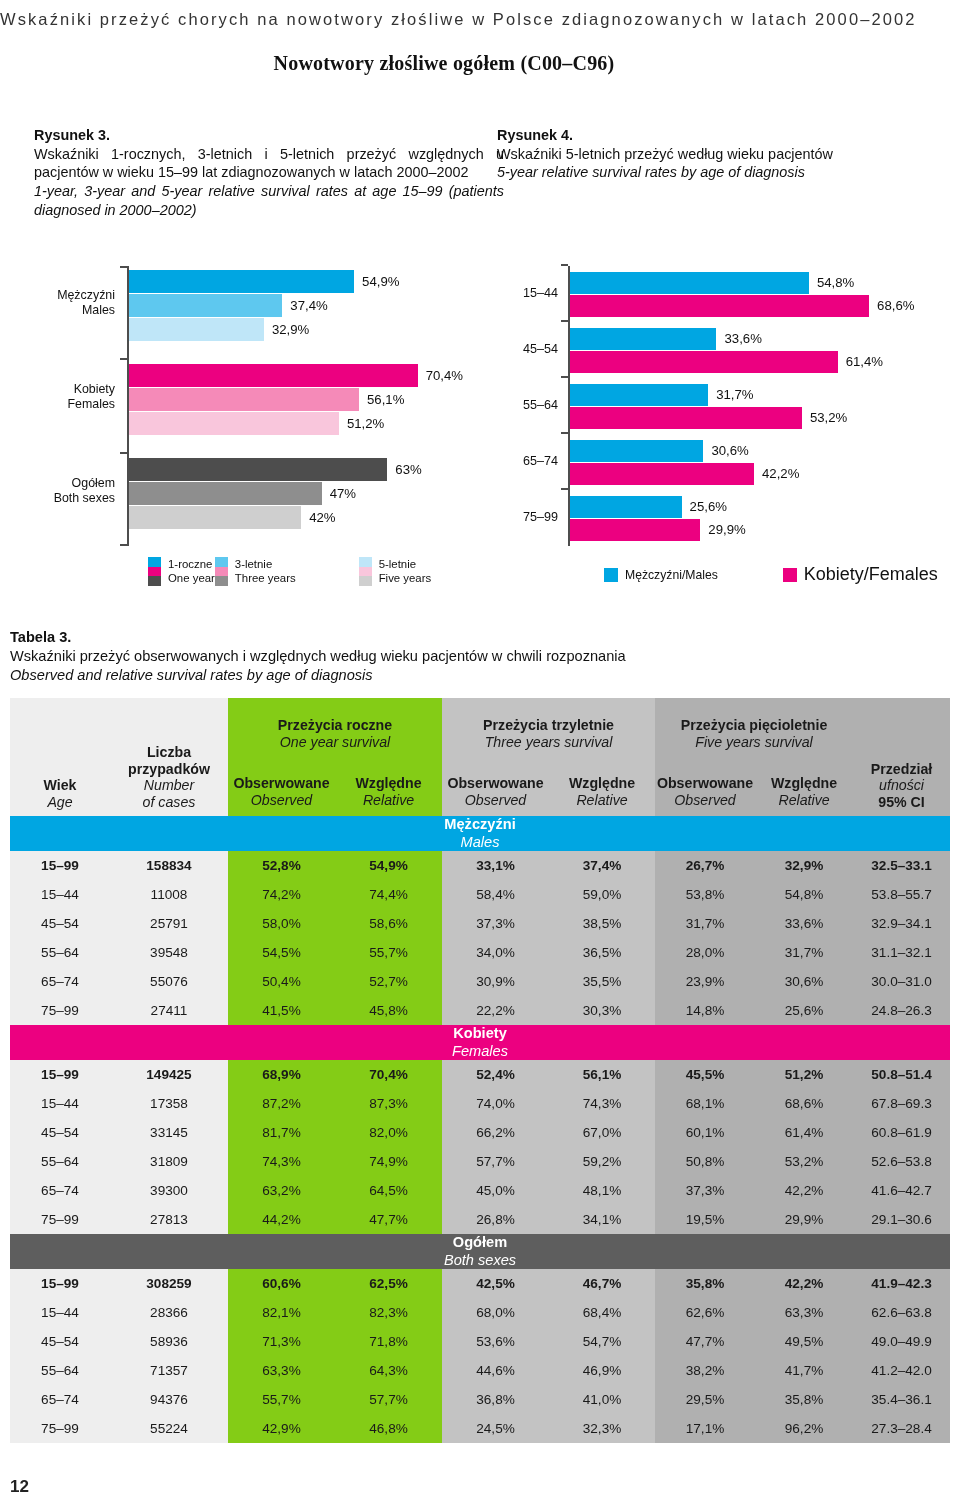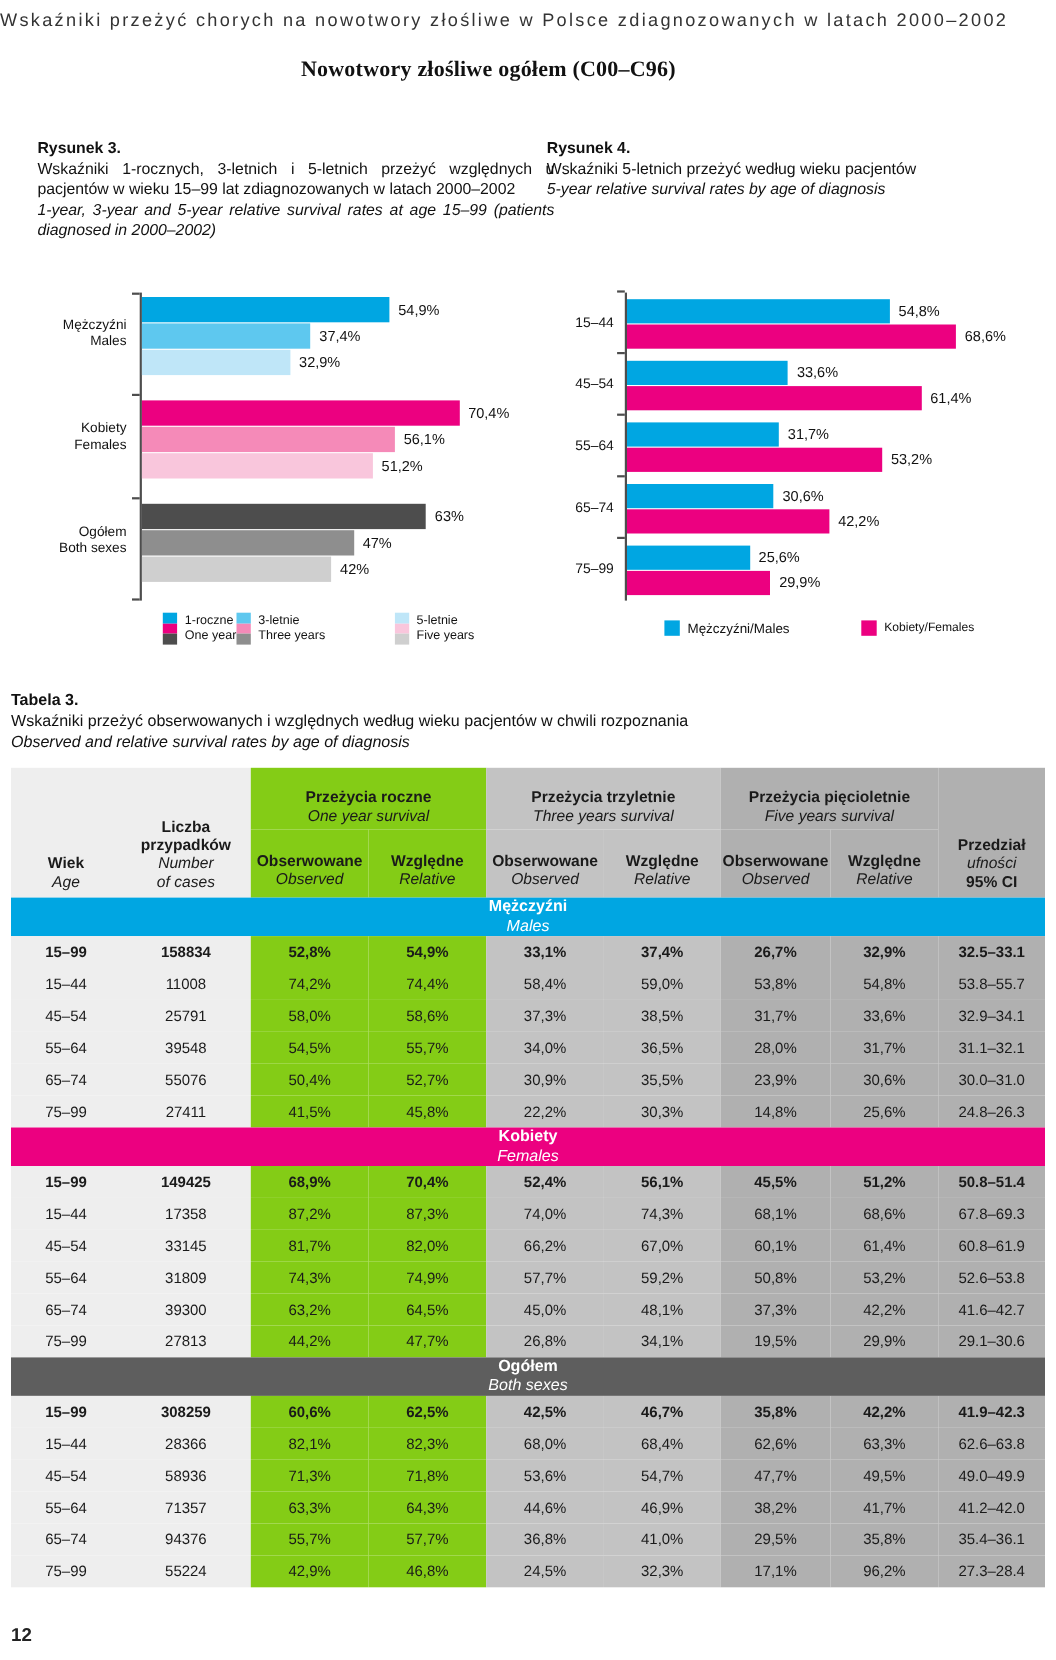--- a/index.html
+++ b/index.html
@@ -222,21 +222,21 @@
       </div>
     </div>
 
   <div class="legend" id="legend4" style="left: 604px; top: 564px; gap: 17px;">
       <div class="legend-item" style="margin-right: 48px;">
         <span class="sw1" style="background:#00a6e2"></span>
         <span class="legtxt" style="font-size:12.2px">Mężczyźni/Males</span>
       </div>
       <div class="legend-item" style="margin-right: 48px;">
         <span class="sw1" style="background:#ec0080"></span>
-        <span class="legtxt" style="font-size:11px">Kobiety/Females</span>
+        <span class="legtxt" style="font-size:18px">Kobiety/Females</span>
       </div>
     </div>
 
   <div id="tabcap">
     <span class="num">Tabela 3.</span>
     <span class="pl">Wskaźniki przeżyć obserwowanych i względnych według wieku pacjentów w chwili rozpoznania</span>
     <span class="en">Observed and relative survival rates by age of diagnosis</span>
   </div>
 
   <table class="dt" id="datatable">

